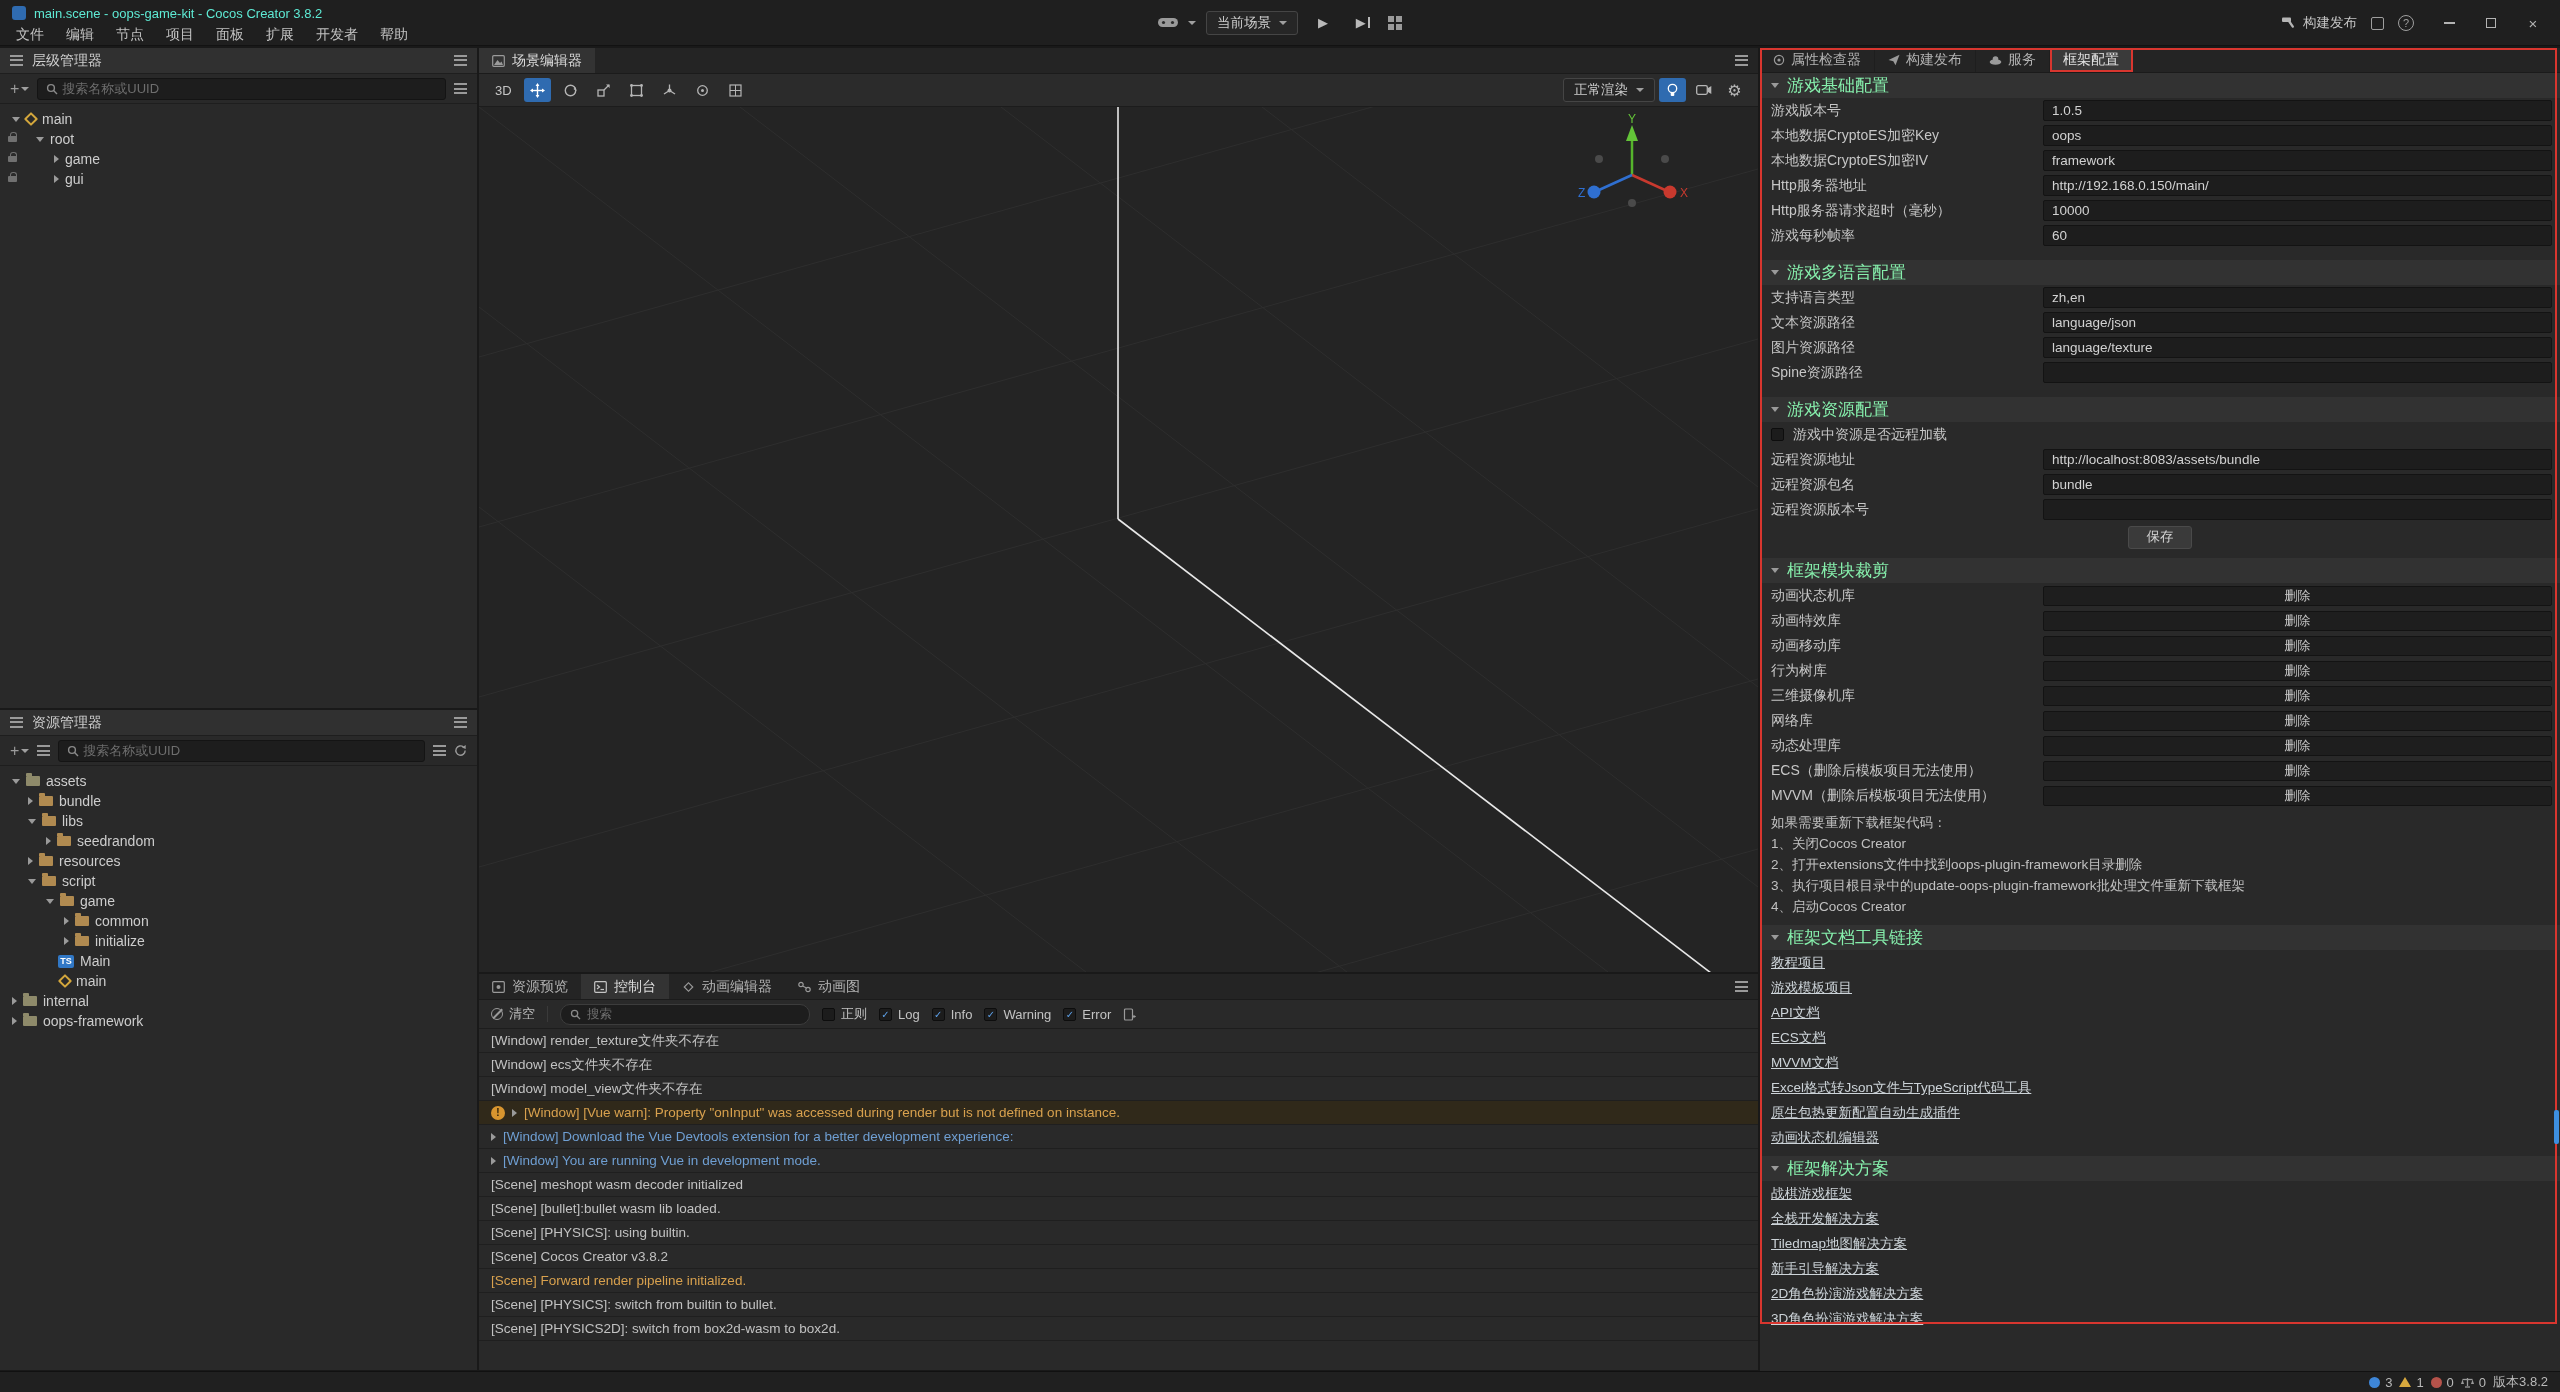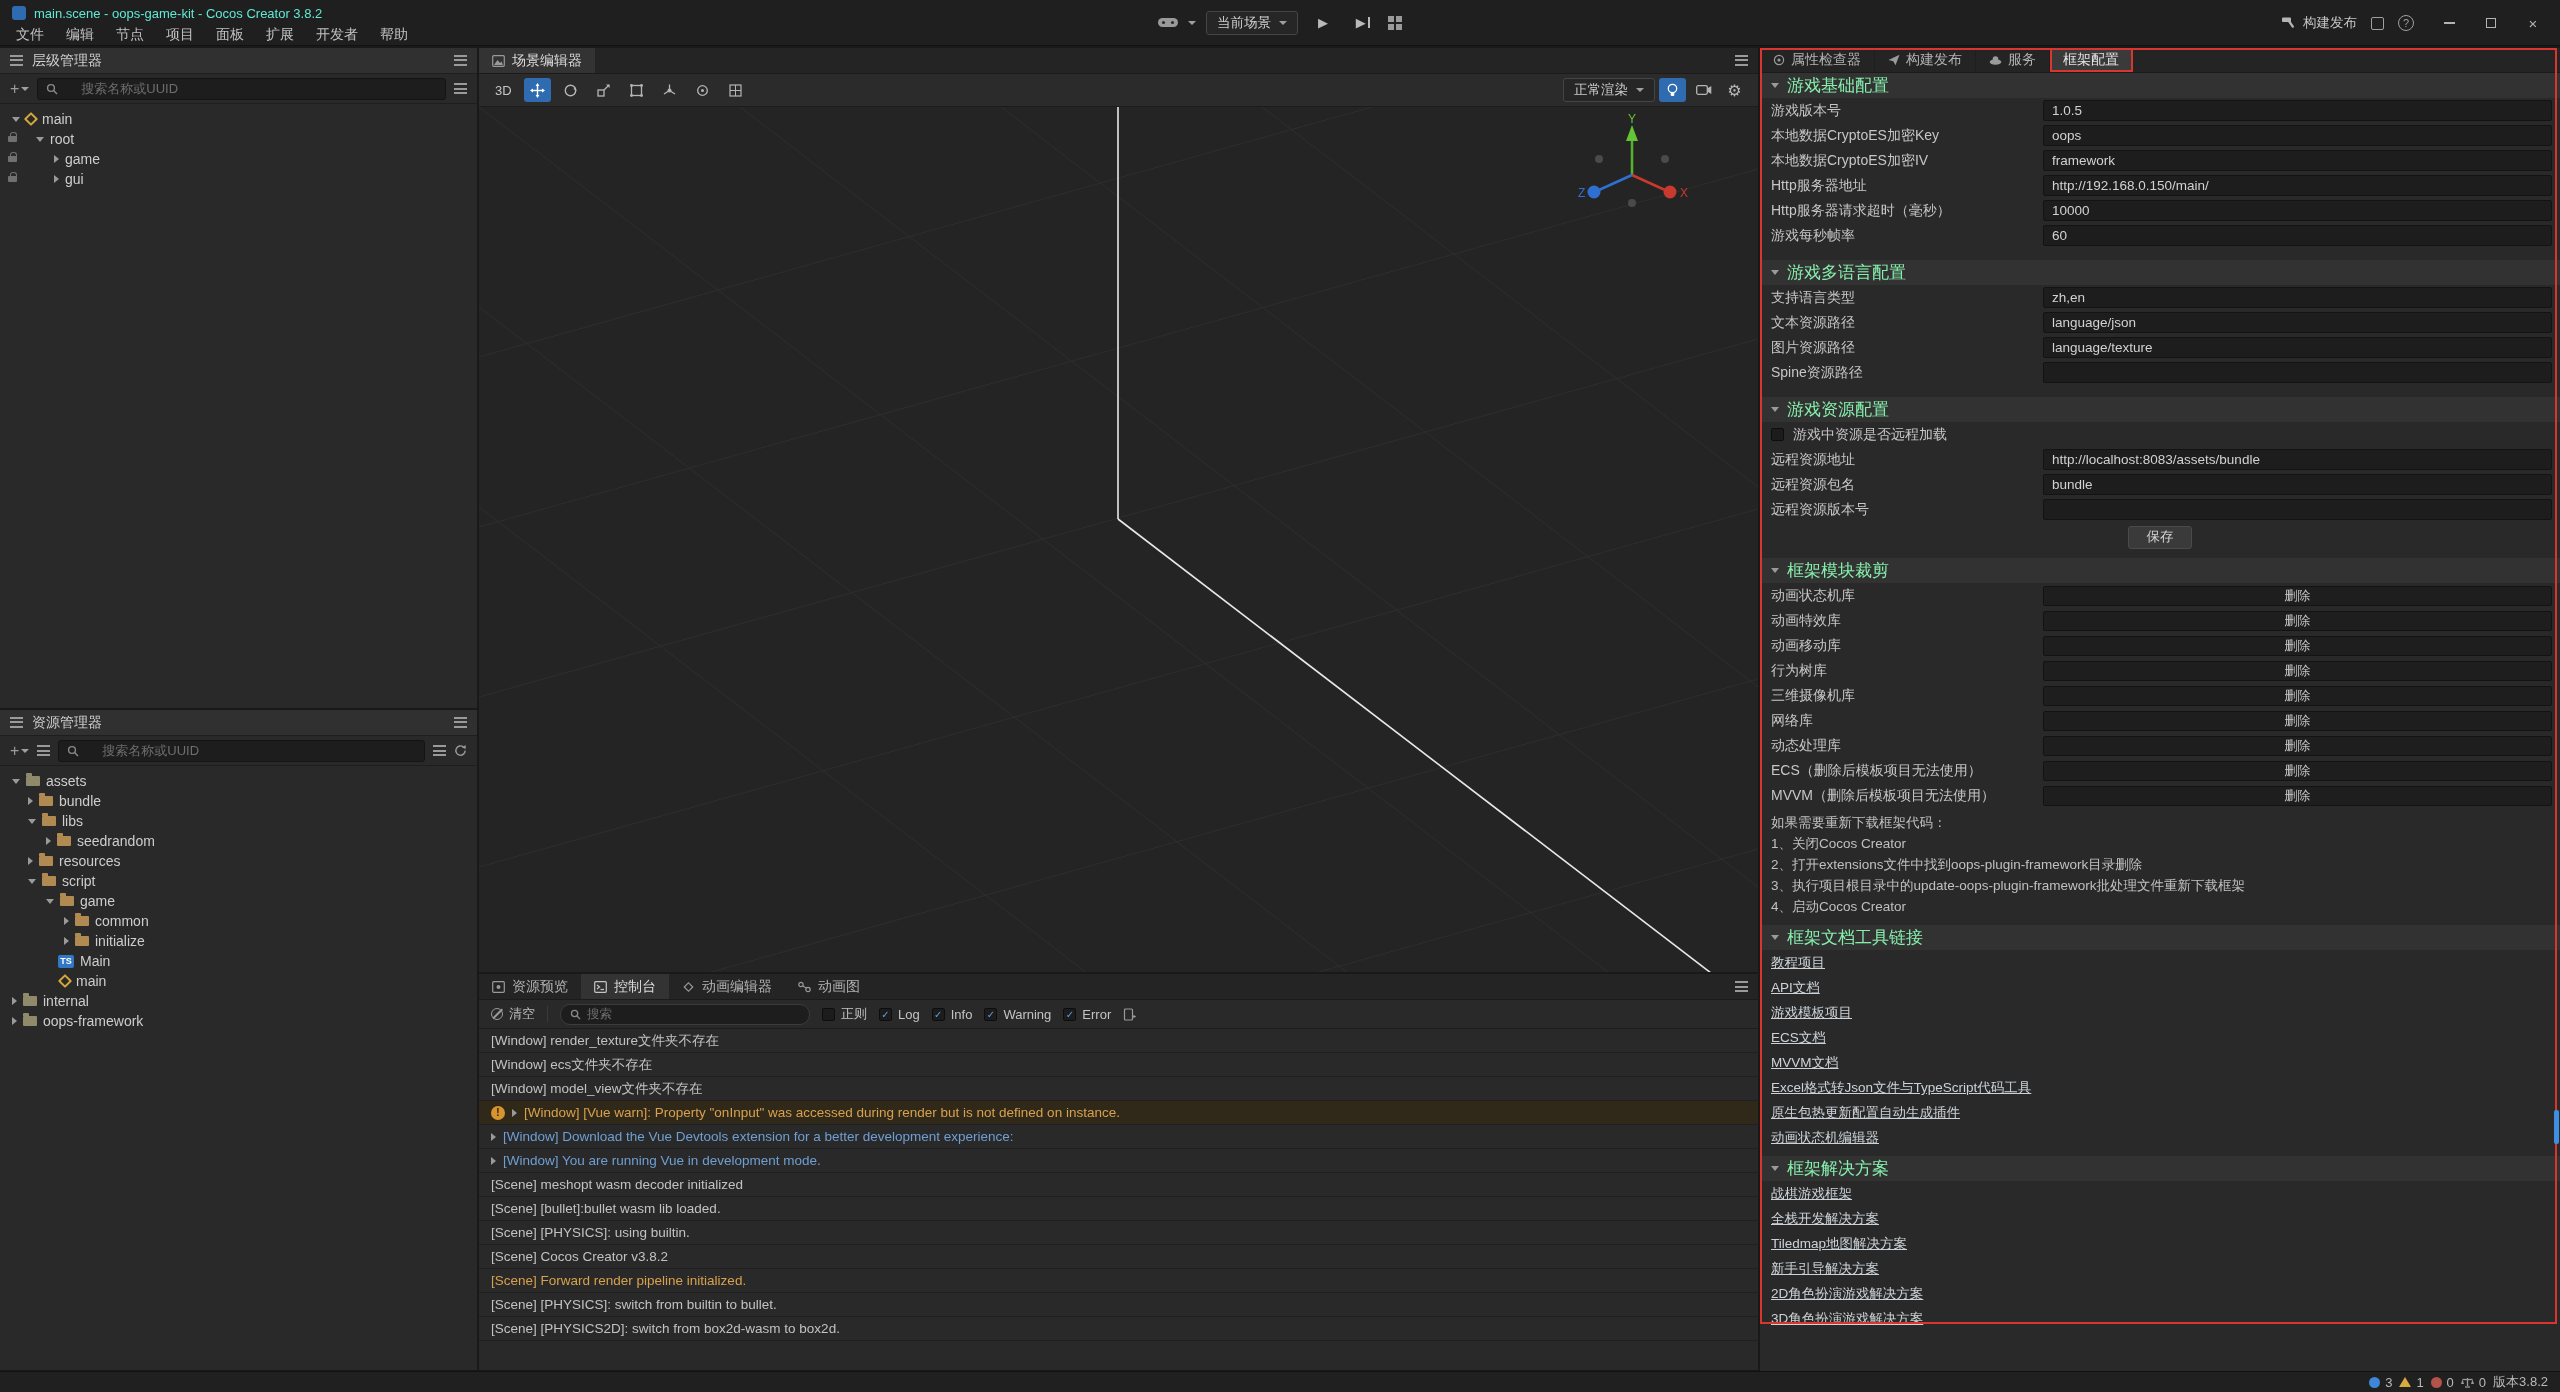--- a/index.html
+++ b/index.html
@@ -50,21 +50,21 @@
   
   .panel{position:absolute;background:#292929;overflow:hidden;}
   .phead{height:26px;background:#303030;display:flex;align-items:center;gap:9px;padding:0 10px;font-size:14px;color:#cfcfcf;border-bottom:1px solid #1e1e1e;}
   .phead .sp{margin-left:auto;}
   .ptabs{height:26px;background:#242424;display:flex;align-items:stretch;border-bottom:1px solid #1b1b1b;}
   .ptab{display:flex;align-items:center;gap:7px;padding:0 13px;font-size:14px;color:#b2b2b2;}
   .ptab.active{background:#333333;color:#dadada;}
   .ptabs .sp{margin-left:auto;display:flex;align-items:center;padding-right:10px;}
 
   .toolrow{height:30px;display:flex;align-items:center;gap:8px;padding:0 10px;border-bottom:1px solid #1e1e1e;}
-  .searchbox{flex:1;height:22px;background:#1d1d1d;border:1px solid #141414;border-radius:3px;display:flex;align-items:center;gap:23px;padding:0 8px;}
+  .searchbox{flex:1;height:22px;background:#1d1d1d;border:1px solid #141414;border-radius:3px;display:flex;align-items:center;gap:4px;padding:0 8px;}
   .searchbox input{flex:1;background:transparent;border:none;outline:none;color:#cfcfcf;font-size:13px;}
   .plus{color:#9c9c9c;font-size:16px;line-height:1;display:flex;align-items:center;gap:2px;}
 
   .tree{padding-top:5px;}
   .trow{height:20px;display:flex;align-items:center;gap:6px;font-size:14px;color:#cdcdcd;position:relative;}
 
   
   #hier{left:0;top:48px;width:477px;height:660px;}
   #assets{left:0;top:710px;width:477px;height:660px;}
 
@@ -704,22 +704,22 @@
       <div>2、打开extensions文件中找到oops-plugin-framework目录删除</div>
       <div>3、执行项目根目录中的update-oops-plugin-framework批处理文件重新下载框架</div>
       <div>4、启动Cocos Creator</div>
     </div>
 
     <div class="isec tight">
       <span class="chev-d"></span>
       <span>框架文档工具链接</span>
     </div>
     <a class="ilink">教程项目</a>
+    <a class="ilink">游戏模板项目</a>
     <a class="ilink">API文档</a>
-    <a class="ilink">游戏模板项目</a>
     <a class="ilink">ECS文档</a>
     <a class="ilink">MVVM文档</a>
     <a class="ilink">Excel格式转Json文件与TypeScript代码工具</a>
     <a class="ilink">原生包热更新配置自动生成插件</a>
     <a class="ilink">动画状态机编辑器</a>
 
     <div class="isec tight">
       <span class="chev-d"></span>
       <span>框架解决方案</span>
     </div>

